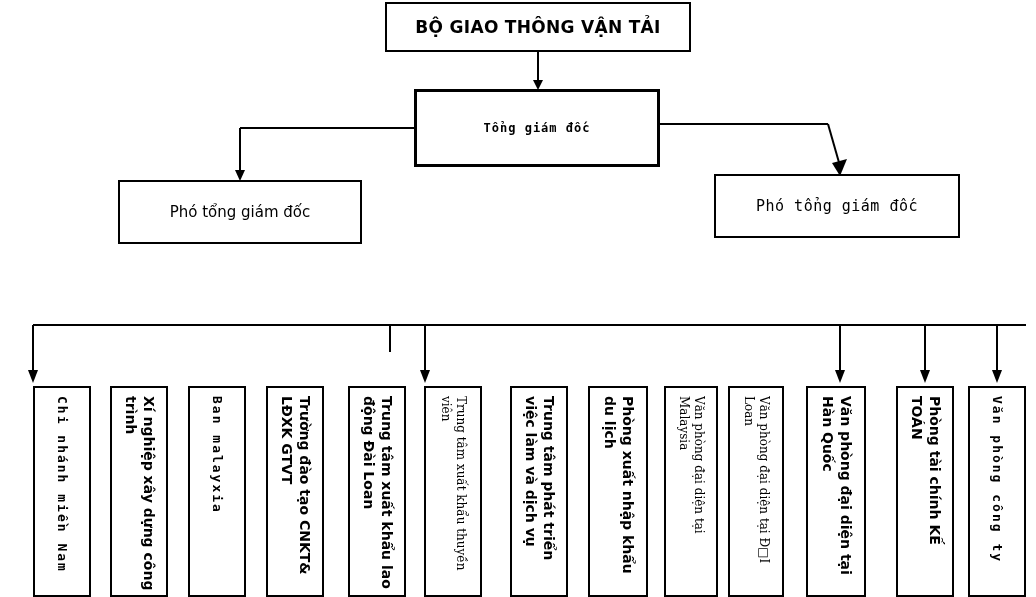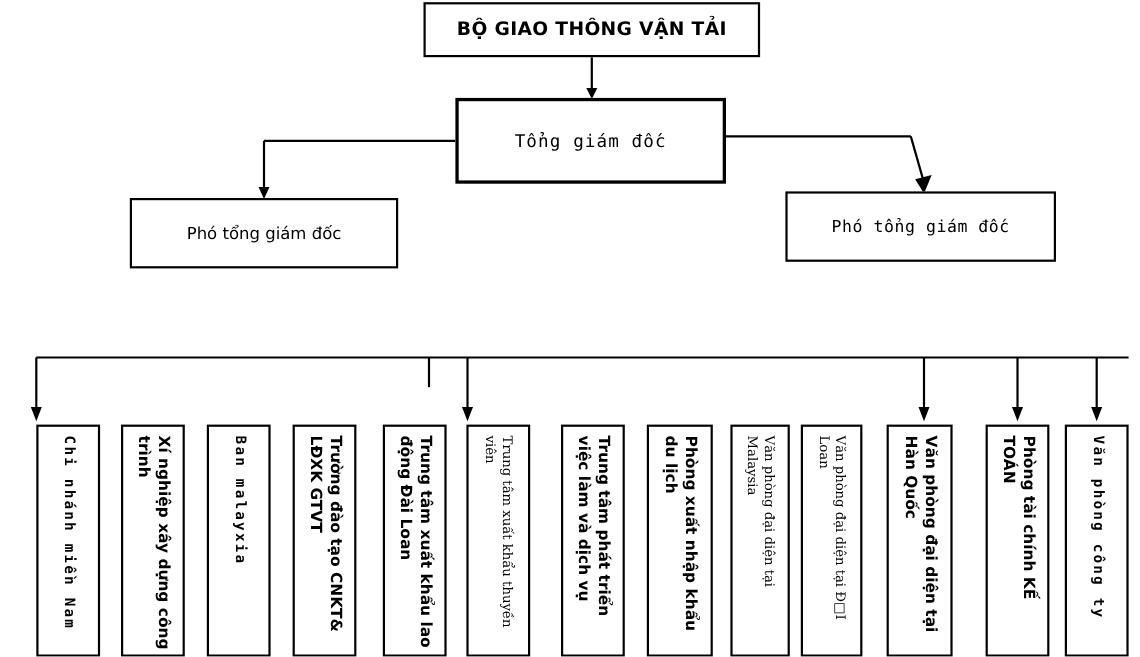--- a/index.html
+++ b/index.html
@@ -37,22 +37,22 @@
     font-size: 17px;
     letter-spacing: 0.3px;
   }
 
   #box-gd {
     left: 414px; top: 89px; width: 246px; height: 78px;
     border-width: 3px;
   }
   #box-gd .lbl {
     font-family: "DejaVu Sans Mono", monospace;
-    font-weight: normal;
-    font-size: 16px;
+    font-weight: bold;
+    font-size: 12px;
     letter-spacing: 1px;
   }
 
   #box-deputy-left {
     left: 118px; top: 180px; width: 244px; height: 64px;
   }
   #box-deputy-left .lbl {
     font-family: "DejaVu Sans", sans-serif;
     font-size: 15px;
     font-weight: normal;

